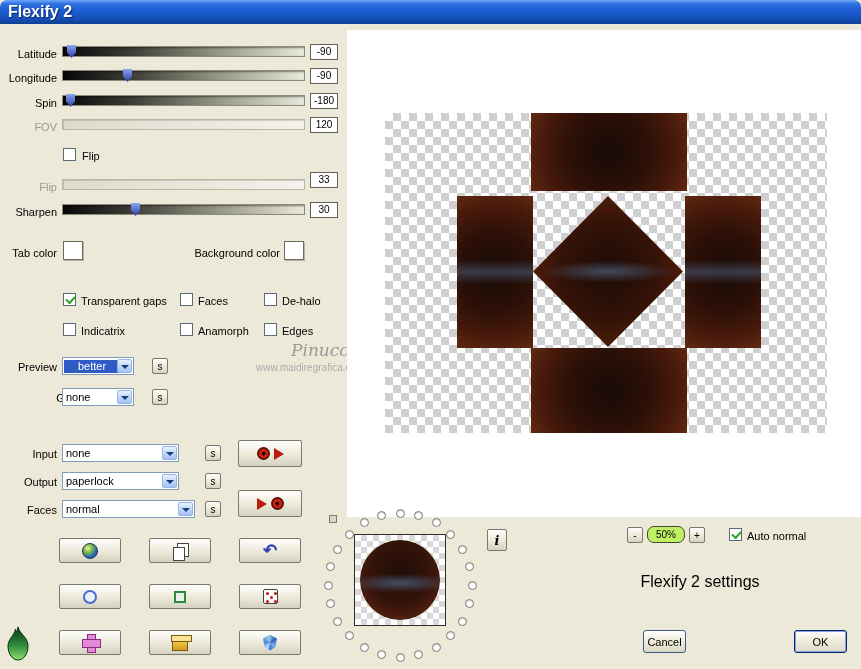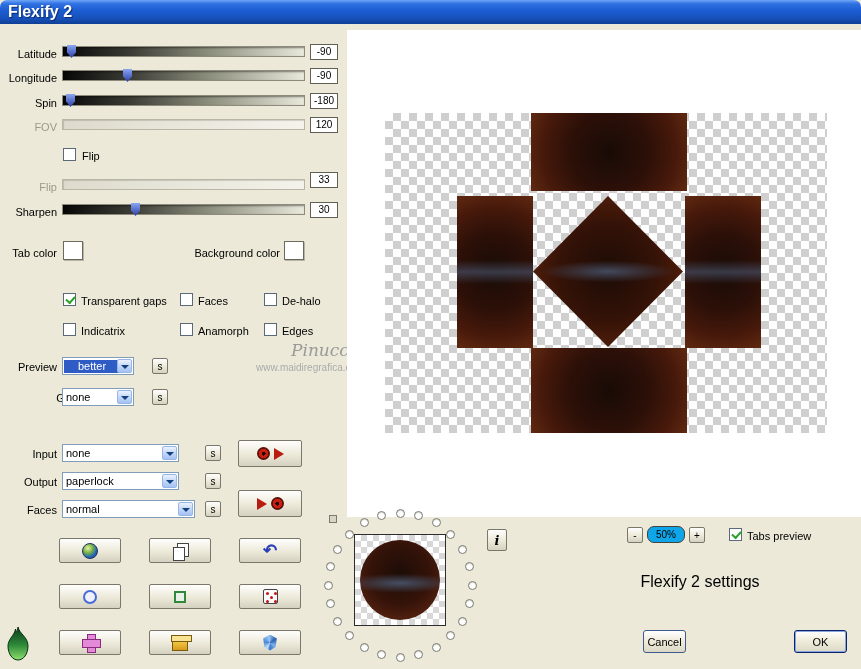--- a/index.html
+++ b/index.html
@@ -135,21 +135,21 @@
   .orb {
     position:absolute; left:5px; top:5px; width:80px; height:80px; border-radius:50%;
     background:
       radial-gradient(ellipse 95% 16% at 50% 54%, rgba(72,82,104,.95), rgba(72,82,104,0) 75%),
       radial-gradient(circle at 50% 42%, #1d0d07 0%, #351309 50%, #552210 80%, #6f3518 100%);
   }
   .info-btn { width:20px; height:22px; font-family:"DejaVu Serif",serif; font-style:italic; font-weight:bold; font-size:13px; }
 
   .zoombox {
     position:absolute; left:647px; top:526px; width:38px; height:17px;
-    border:1px solid #44443c; border-radius:7px; background:#0ea5e9;
+    border:1px solid #44443c; border-radius:7px; background:#bef264;
     font-size:10px; text-align:center; line-height:15px;
   }
 
   .settings-text { position:absolute; left:620px; top:573px; width:160px; text-align:center; font-size:16px; }
 
   
   .ic { position:relative; display:inline-block; }
   .ic-globe {
     width:16px; height:16px; border-radius:50%;
     background:radial-gradient(circle at 35% 30%, #e6f2a8 0%, #7ab540 35%, #2e6fb0 62%, #174a8c 88%);
@@ -373,20 +373,20 @@
     <div class="orb"></div>
   </div>
 
   <div class="btn info-btn" style="left:487px;top:529px">i</div>
 
   <div class="btn sbtn" style="left:627px;top:527px">-</div>
   <div class="zoombox">50%</div>
   <div class="btn sbtn" style="left:689px;top:527px">+</div>
 
   <div class="cb checked" style="left:729px;top:528px"></div>
-  <div class="lbl" style="left:747px;top:530px">Tabs preview</div>
+  <div class="lbl" style="left:747px;top:530px">Auto normal</div>
 
   <div class="settings-text">Flexify 2 settings</div>
 
   <div class="xpbtn" style="left:643px;top:630px;width:43px;height:23px">Cancel</div>
   <div class="xpbtn default" style="left:794px;top:630px;width:53px;height:23px">OK</div>
 
 </div>
 
 </body></html>

